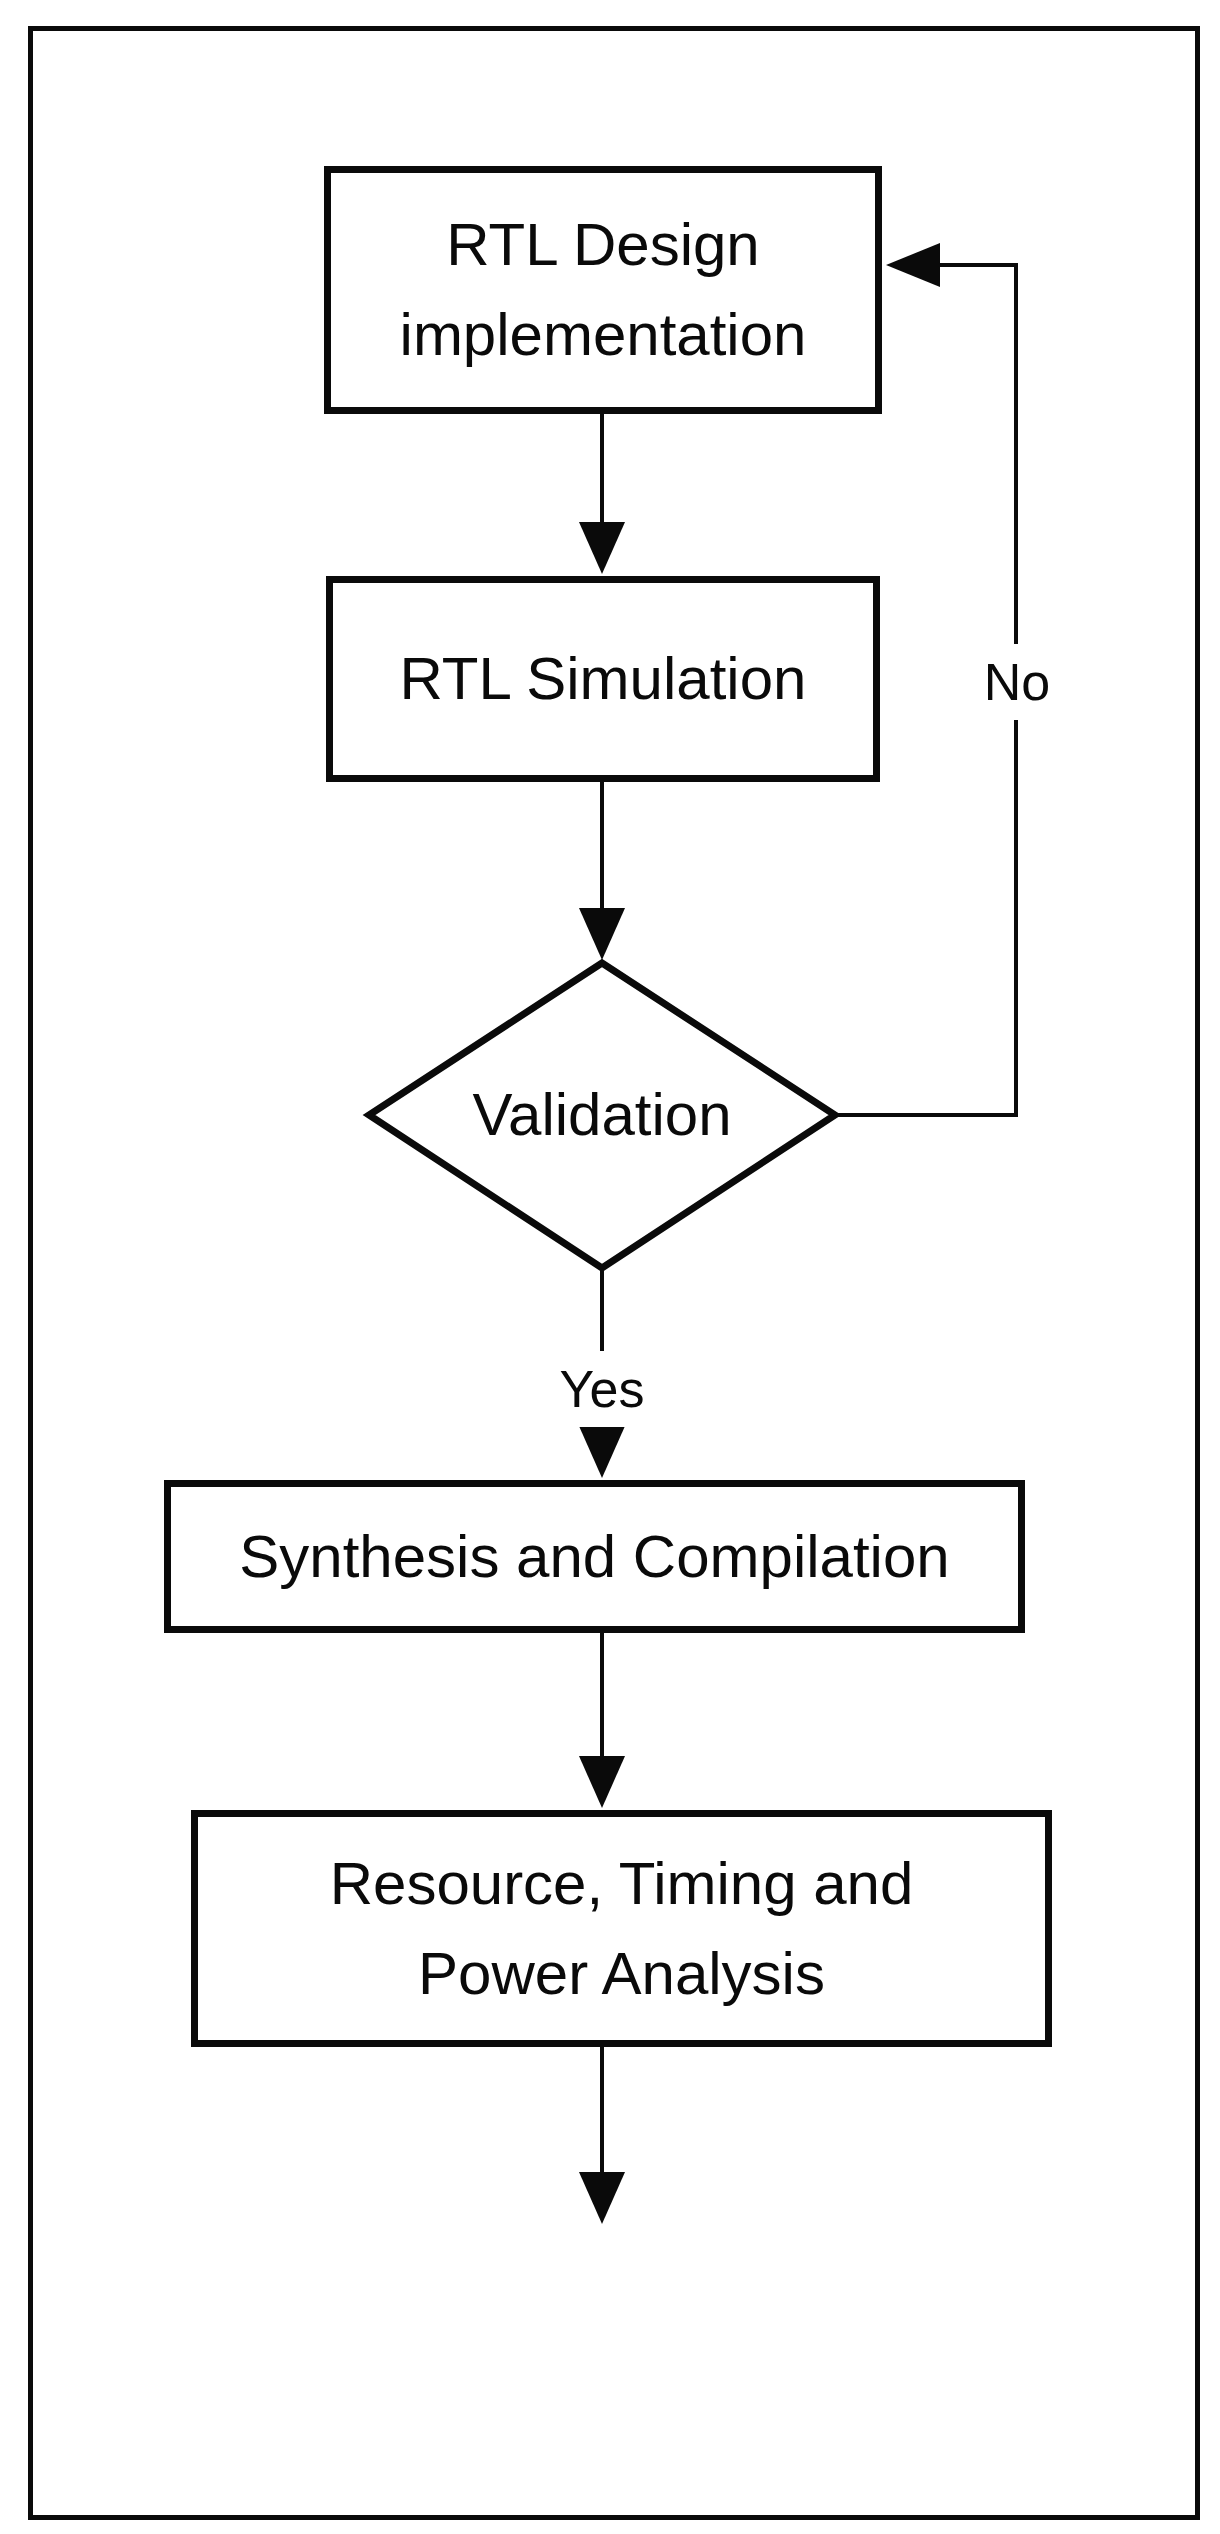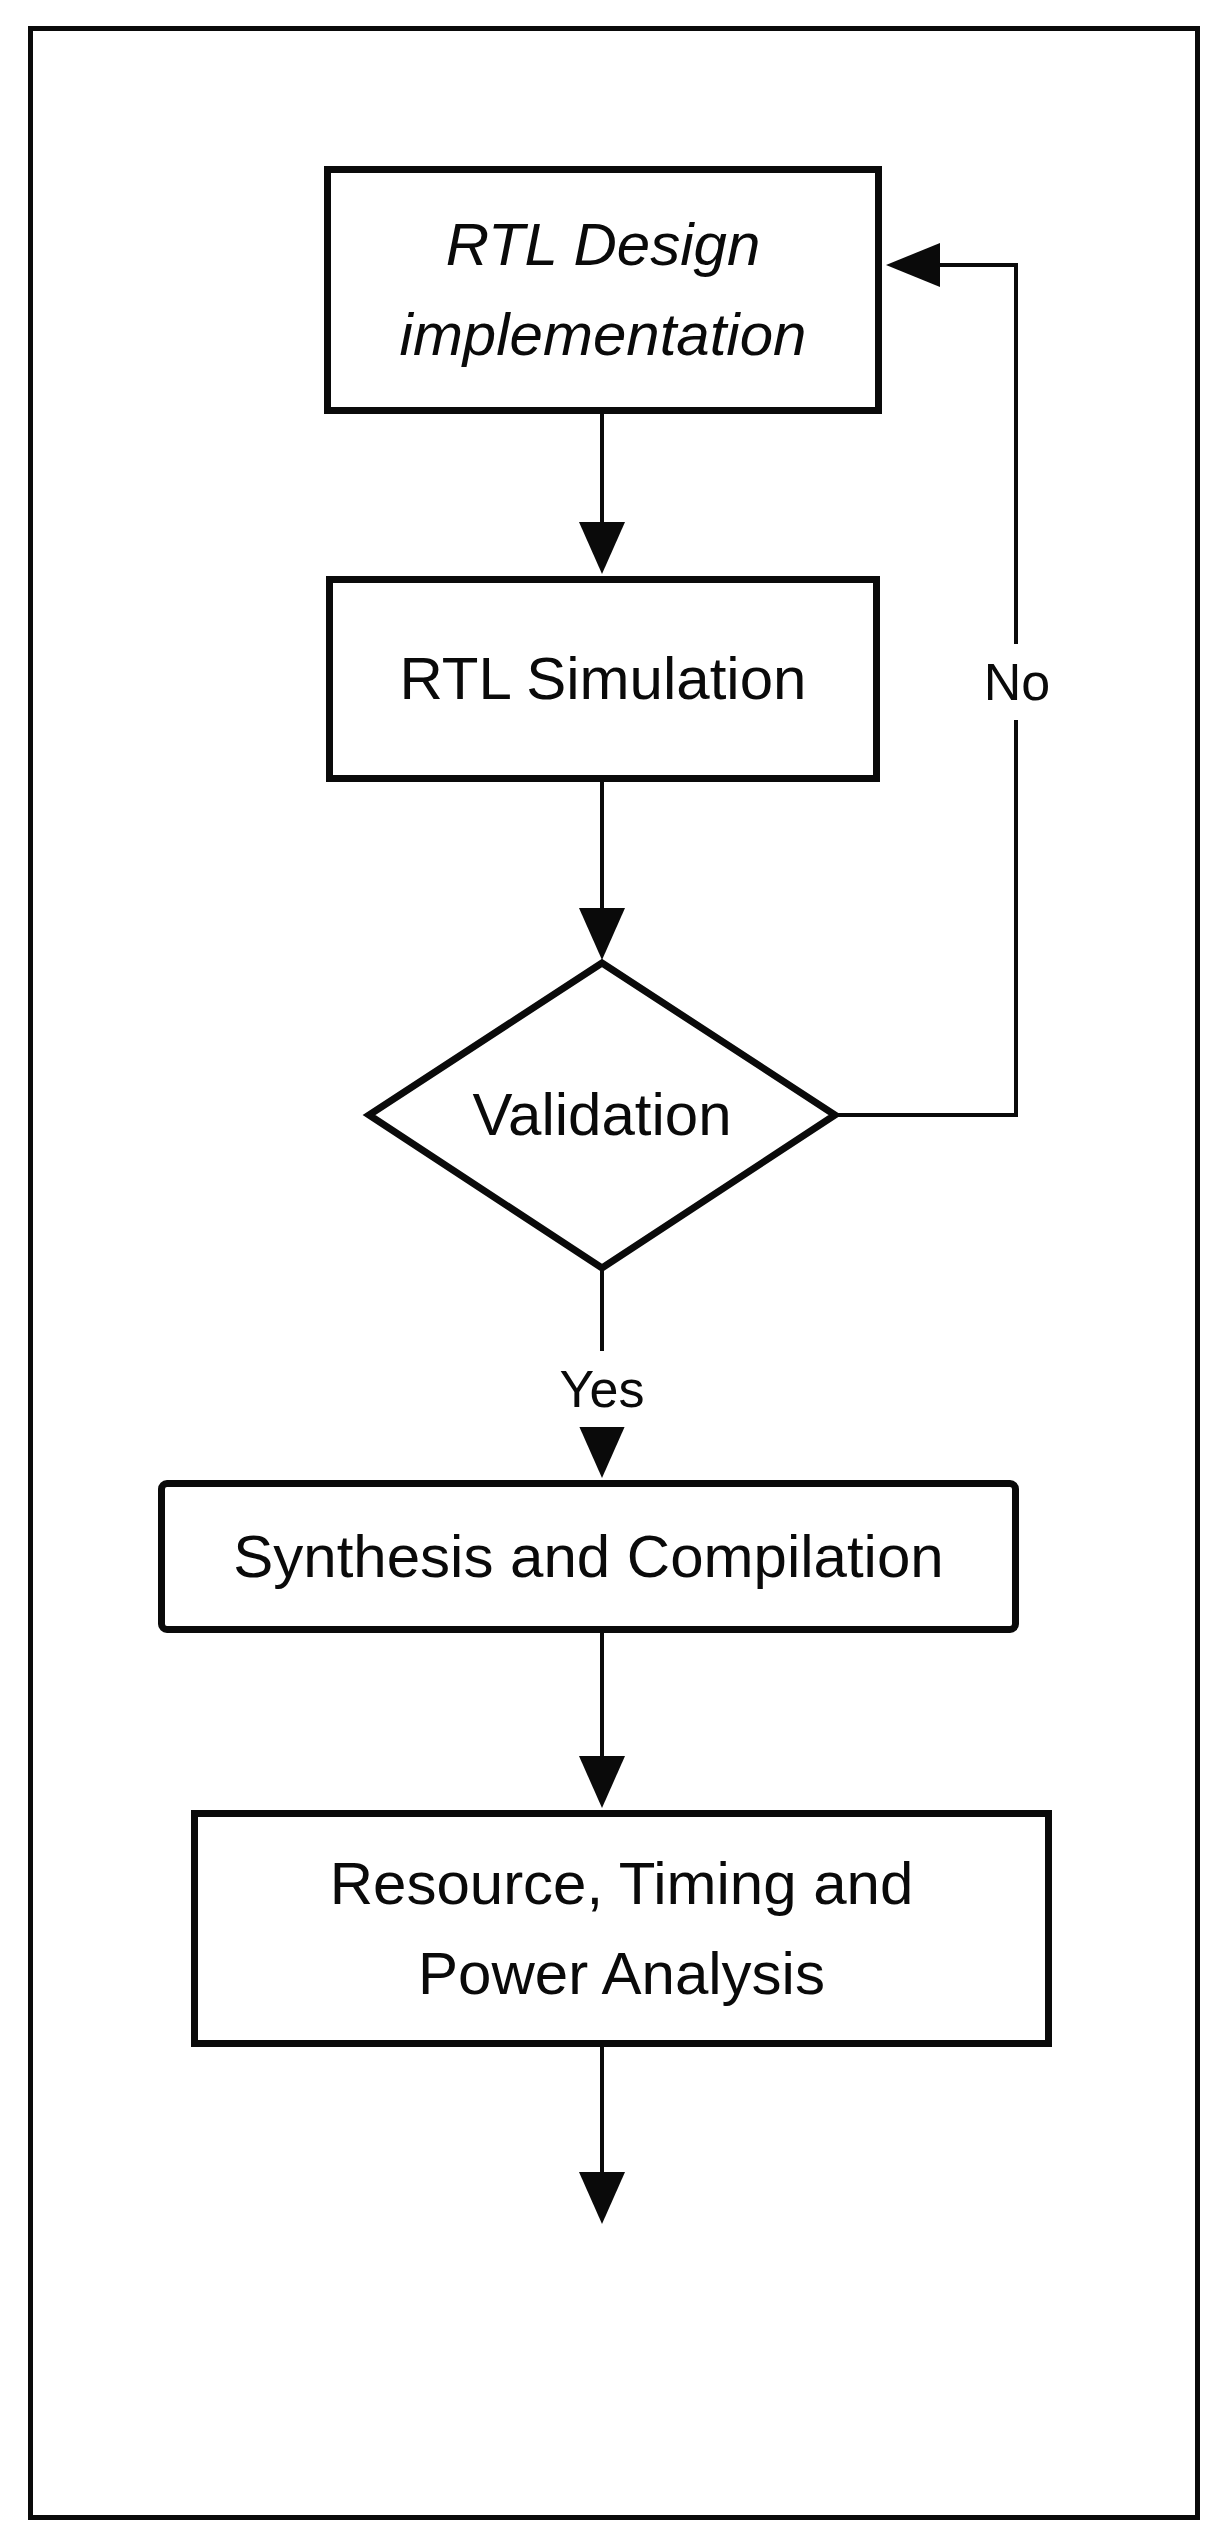--- a/index.html
+++ b/index.html
@@ -94,32 +94,32 @@
     <line x1="602" y1="1632" x2="602" y2="1758" stroke="#0a0a0a" stroke-width="4"></line>
     <polygon points="579,1756 625,1756 602,1808" fill="#0a0a0a"></polygon>
 
     <line x1="602" y1="2047" x2="602" y2="2174" stroke="#0a0a0a" stroke-width="4"></line>
     <polygon points="579,2172 625,2172 602,2224" fill="#0a0a0a"></polygon>
 
     <polyline points="835,1115 1016,1115 1016,265 940,265" fill="none" stroke="#0a0a0a" stroke-width="4"></polyline>
     <polygon points="940,243 940,287 886,265" fill="#0a0a0a"></polygon>
   </svg>
 
-  <div class="node" style="left:324px; top:166px; width:558px; height:248px;font-style:italic;">
+  <div class="node" style="left:324px; top:166px; width:558px; height:248px;">
     <span class="node-label">RTL Design
 implementation</span>
   </div>
 
   <div class="node" style="left:326px; top:576px; width:554px; height:206px;">
     <span class="node-label">RTL Simulation</span>
   </div>
 
   <div class="diamond-label">Validation</div>
 
-  <div class="node" style="left:158px; top:1480px; width:861px; height:153px;border-radius:9px;">
+  <div class="node" style="left:164px; top:1480px; width:861px; height:153px;">
     <span class="node-label">Synthesis and Compilation</span>
   </div>
 
   <div class="node" style="left:170px; top:1810px; width:861px; height:237px;margin-left:21px;">
     <span class="node-label">Resource, Timing and
 Power Analysis</span>
   </div>
 
 
   <div class="branch-label yes">Yes</div>

